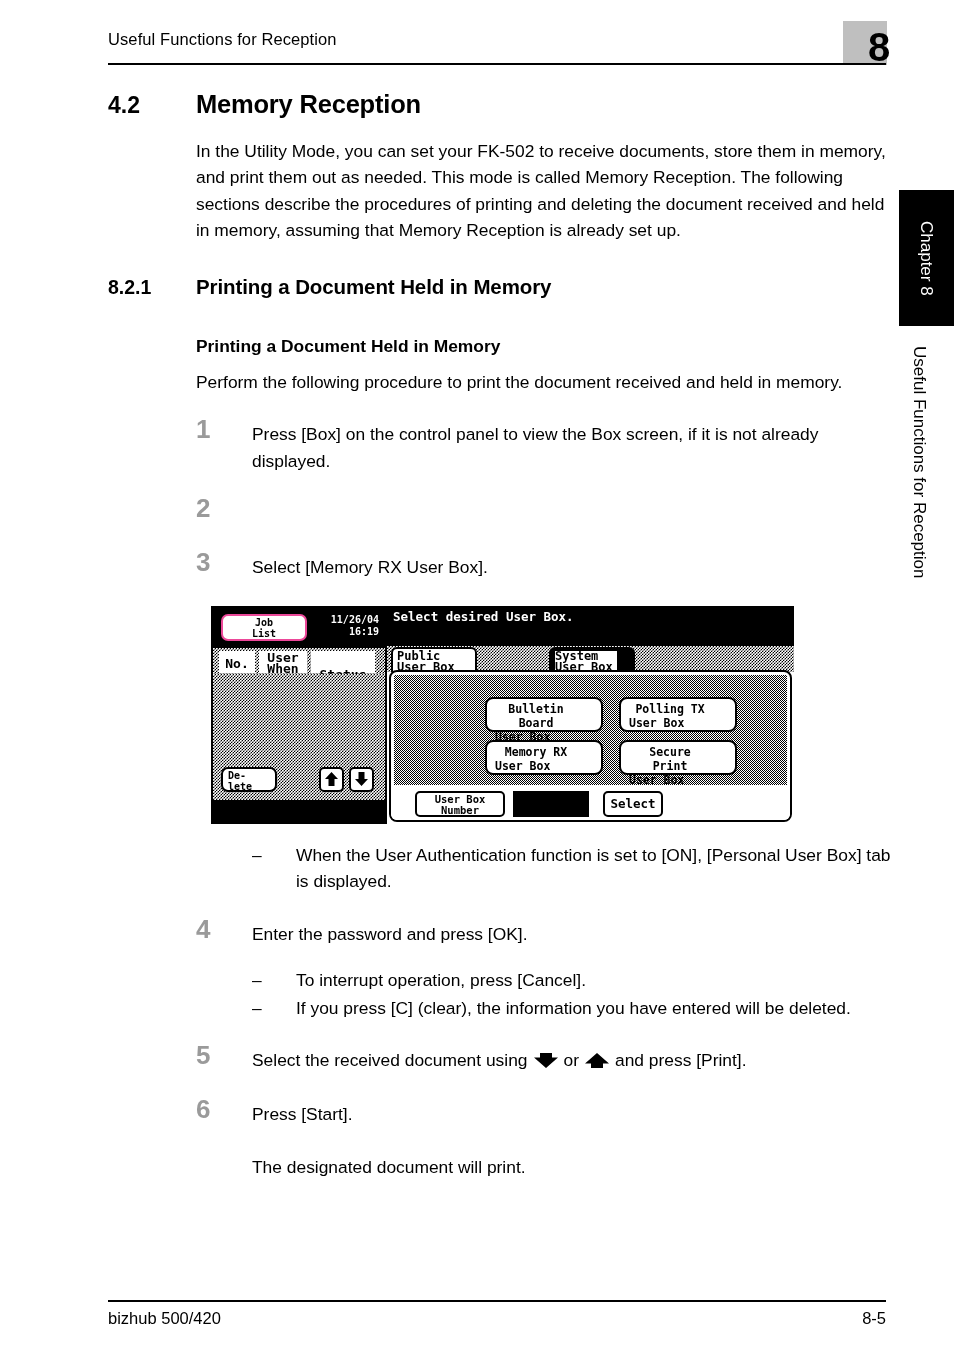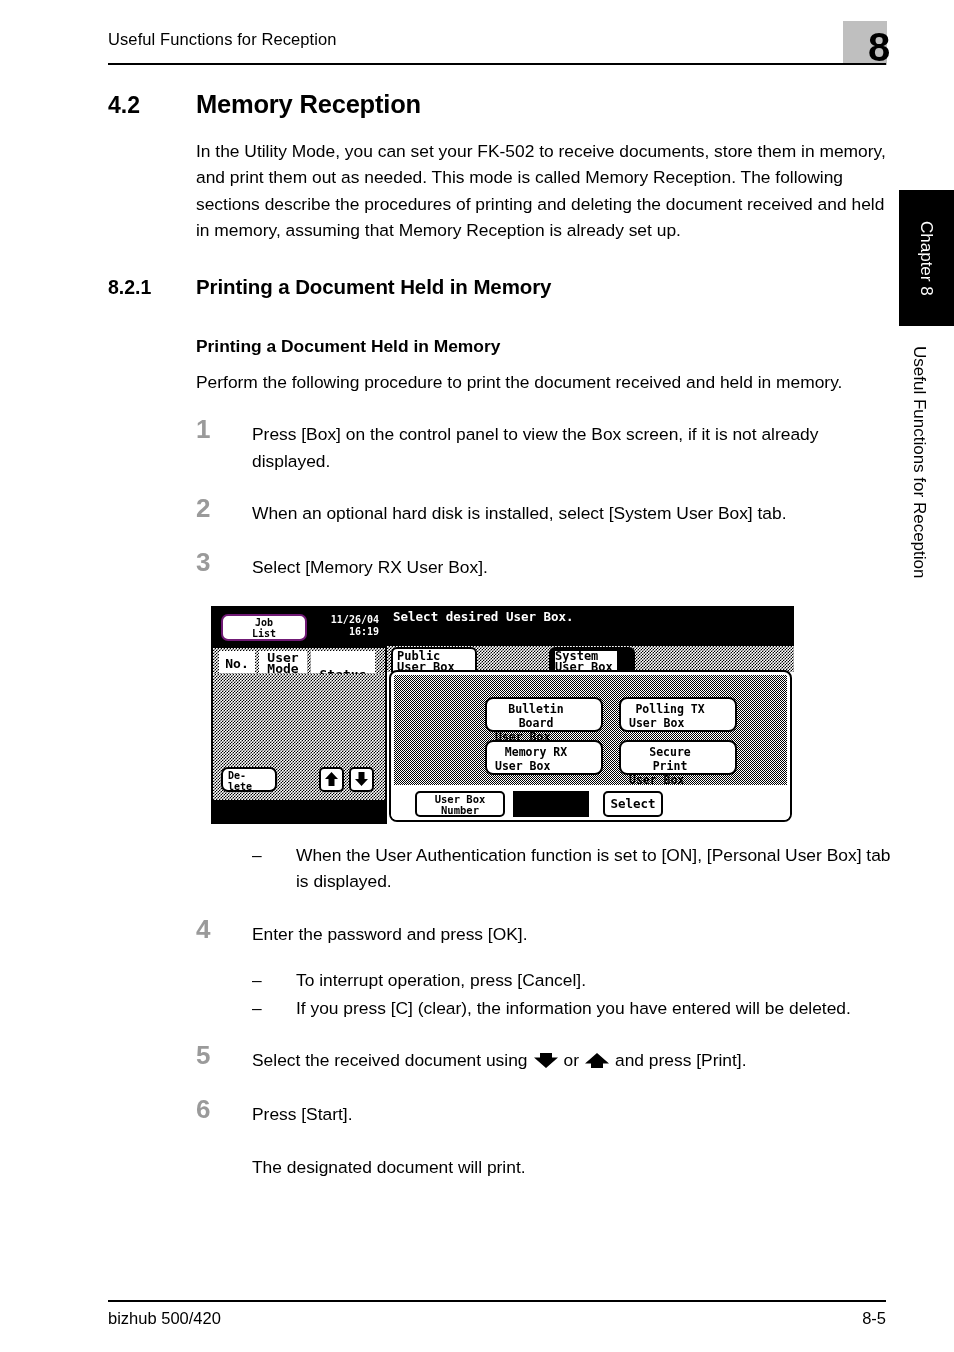--- a/index.html
+++ b/index.html
@@ -255,21 +255,21 @@
     width: 176px; height: 40px;
     background: #000;
     border: 2px solid #000;
     box-sizing: border-box;
   }
   .lcd-joblist-btn {
     position: absolute;
     left: 8px; top: 6px;
     width: 86px; height: 27px;
     background: #fff;
-    border: 2px solid #701a75;
+    border: 2px solid #ec4899;
     border-radius: 7px;
     box-sizing: border-box;
     color: #000;
     font-size: 10px;
     line-height: 11px;
     text-align: center;
     padding-top: 1px;
   }
   .lcd-datetime {
     position: absolute;
@@ -512,21 +512,20 @@
 
     <div class="para">Perform the following procedure to print the document received and held in memory.</div>
 
     <div class="step">
       <div class="step-num">1</div>
       <div class="step-body">Press [Box] on the control panel to view the Box screen, if it is not already displayed.</div>
     </div>
 
     <div class="step">
       <div class="step-num">2</div>
-      <div class="step-body">When an optional hard disk is installed, select [System User Box] tab.</div>
     </div>
 
     <div class="step">
       <div class="step-num">3</div>
       <div class="step-body">Select [Memory RX User Box].</div>
     </div>
 
     <div class="lcd">
 
       <div class="lcd-left">
@@ -540,21 +539,21 @@
             <div>11/26/04</div>
             <div>16:19</div>
           </div>
         </div>
 
         <div class="lcd-list-area">
           <div class="lcd-colhdr checker">
             <div class="lcd-colhdr-cell c-no">No.</div>
             <div class="lcd-colhdr-cell c-user">
               <div>User</div>
-              <div>Mode</div>
+              <div>When</div>
             </div>
             <div class="lcd-colhdr-cell c-stat">Status</div>
           </div>
 
           <div class="lcd-list-body checker">
             <div class="lcd-delete-btn">
               <div>De-</div>
               <div>lete</div>
             </div>
             <div class="lcd-arrow-btn up">

